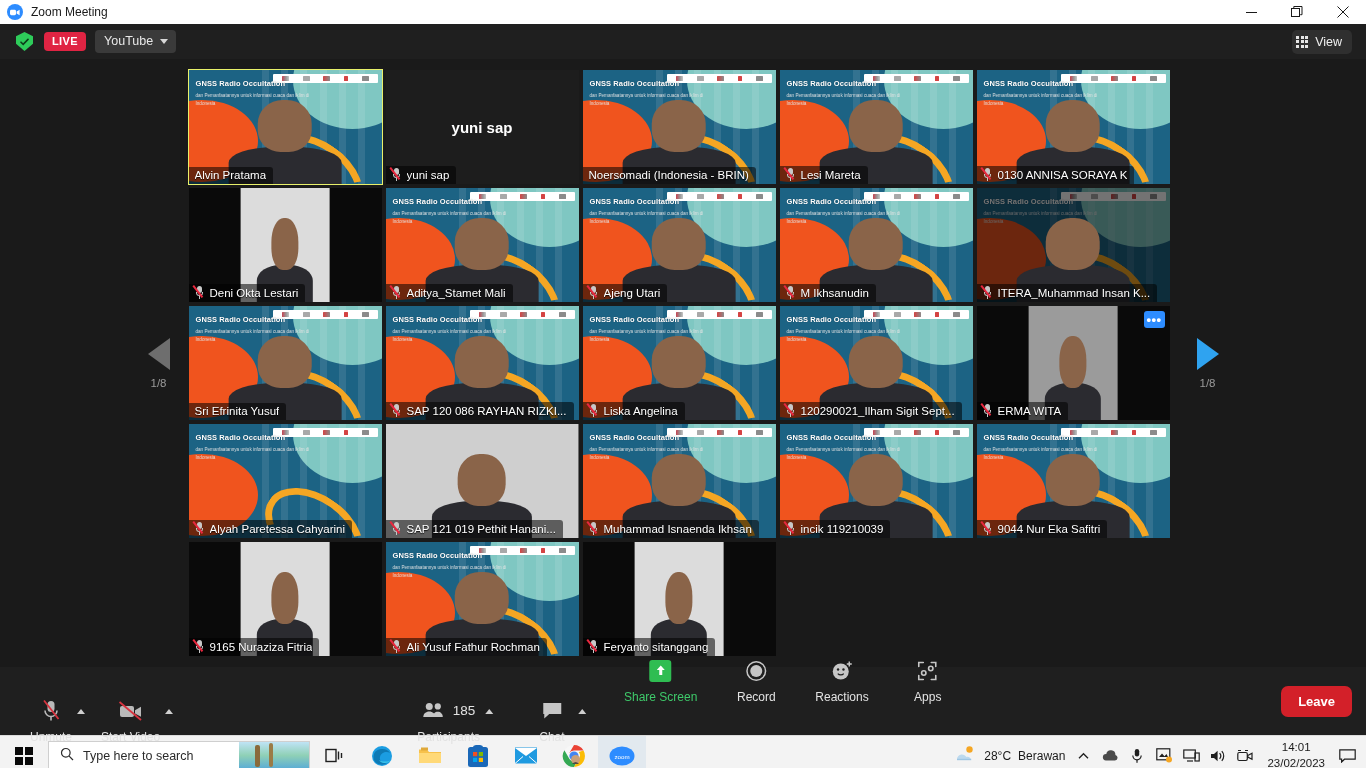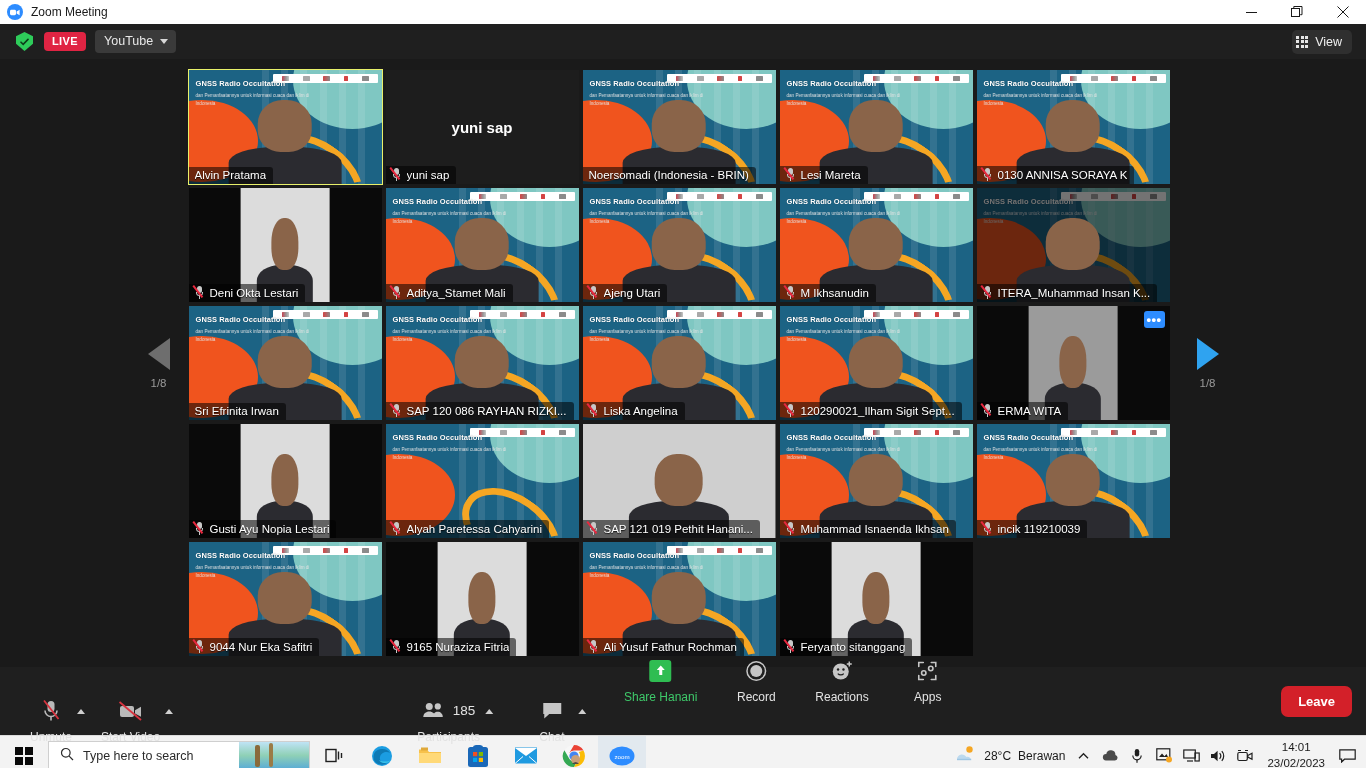--- a/index.html
+++ b/index.html
@@ -724,21 +724,21 @@
       <span class="titletxt">GNSS Radio Occultation</span>
       <span class="subtxt">dan Pemanfaatannya untuk informasi cuaca dan iklim di Indonesia</span>
     </div>
     <div class="person">
           <span class="body"></span>
           <span class="head"></span>
         </div>
 
     <div class="namebar">
 
-      <span class="name-txt">Sri Efrinita Irwan</span>
+      <span class="name-txt">Sri Efrinita Yusuf</span>
     </div>
       </div>
       <div class="tile">
     <div class="bg-gnss">
       <span class="teal"></span>
       <span class="stripe" style="left:38%"></span>
           <span class="stripe" style="left:48%"></span>
           <span class="stripe" style="left:58%"></span>
           <span class="stripe" style="left:68%"></span>
           <span class="stripe" style="left:78%"></span>
@@ -852,39 +852,20 @@
         </div>
   <div class="more-btn">•••</div>
     <div class="namebar">
       <span class="mute-ico">
         <span class="m-body"></span>
             <span class="m-stand"></span>
             <span class="m-pole"></span>
             <span class="slash"></span>
       </span>
       <span class="name-txt">ERMA WITA</span>
-    </div>
-      </div>
-      <div class="tile">
-    <div class="bg-plain">
-          <span class="wall"></span>
-        </div>
-    <div class="person" style="width:26%">
-          <span class="body"></span>
-          <span class="head"></span>
-        </div>
-
-    <div class="namebar">
-      <span class="mute-ico">
-        <span class="m-body"></span>
-            <span class="m-stand"></span>
-            <span class="m-pole"></span>
-            <span class="slash"></span>
-      </span>
-      <span class="name-txt">Gusti Ayu Nopia Lestari</span>
     </div>
       </div>
       <div class="tile">
     <div class="bg-gnss">
       <span class="teal"></span>
       <span class="stripe" style="left:38%"></span>
           <span class="stripe" style="left:48%"></span>
           <span class="stripe" style="left:58%"></span>
           <span class="stripe" style="left:68%"></span>
           <span class="stripe" style="left:78%"></span>
@@ -1184,21 +1165,21 @@
     </div>
 
     <div class="tb-item green">
       <span class="ico">
         <span class="share-sq">
           <svg width="11" height="13" viewBox="0 0 11 13">
               <path d="M5.5 1.5l4 4.5H7v5H4v-5H1.5z" fill="#fff"></path>
             </svg>
         </span>
       </span>
-      <span>Share Hanani</span>
+      <span>Share Screen</span>
     </div>
 
     <div class="tb-item">
       <span class="ico">
         <svg width="22" height="22" viewBox="0 0 22 22">
           <circle cx="11" cy="11" r="9.3" fill="none" stroke="#c6c6c6" stroke-width="1.5"></circle>
           <circle cx="11" cy="11" r="6" fill="#c6c6c6"></circle>
         </svg>
       </span>
       <span>Record</span>

